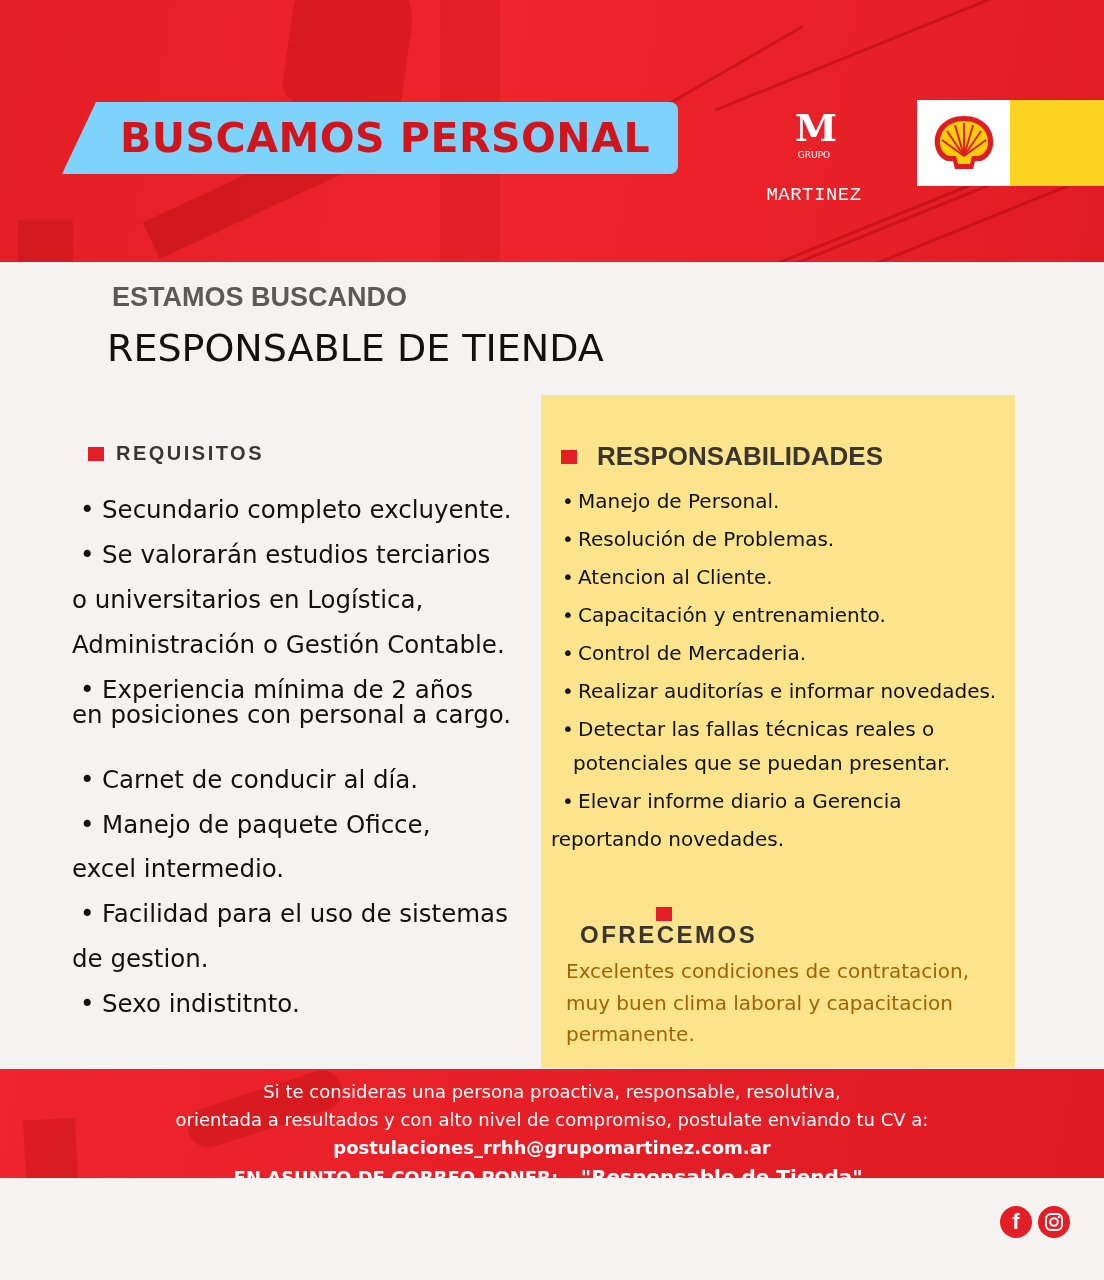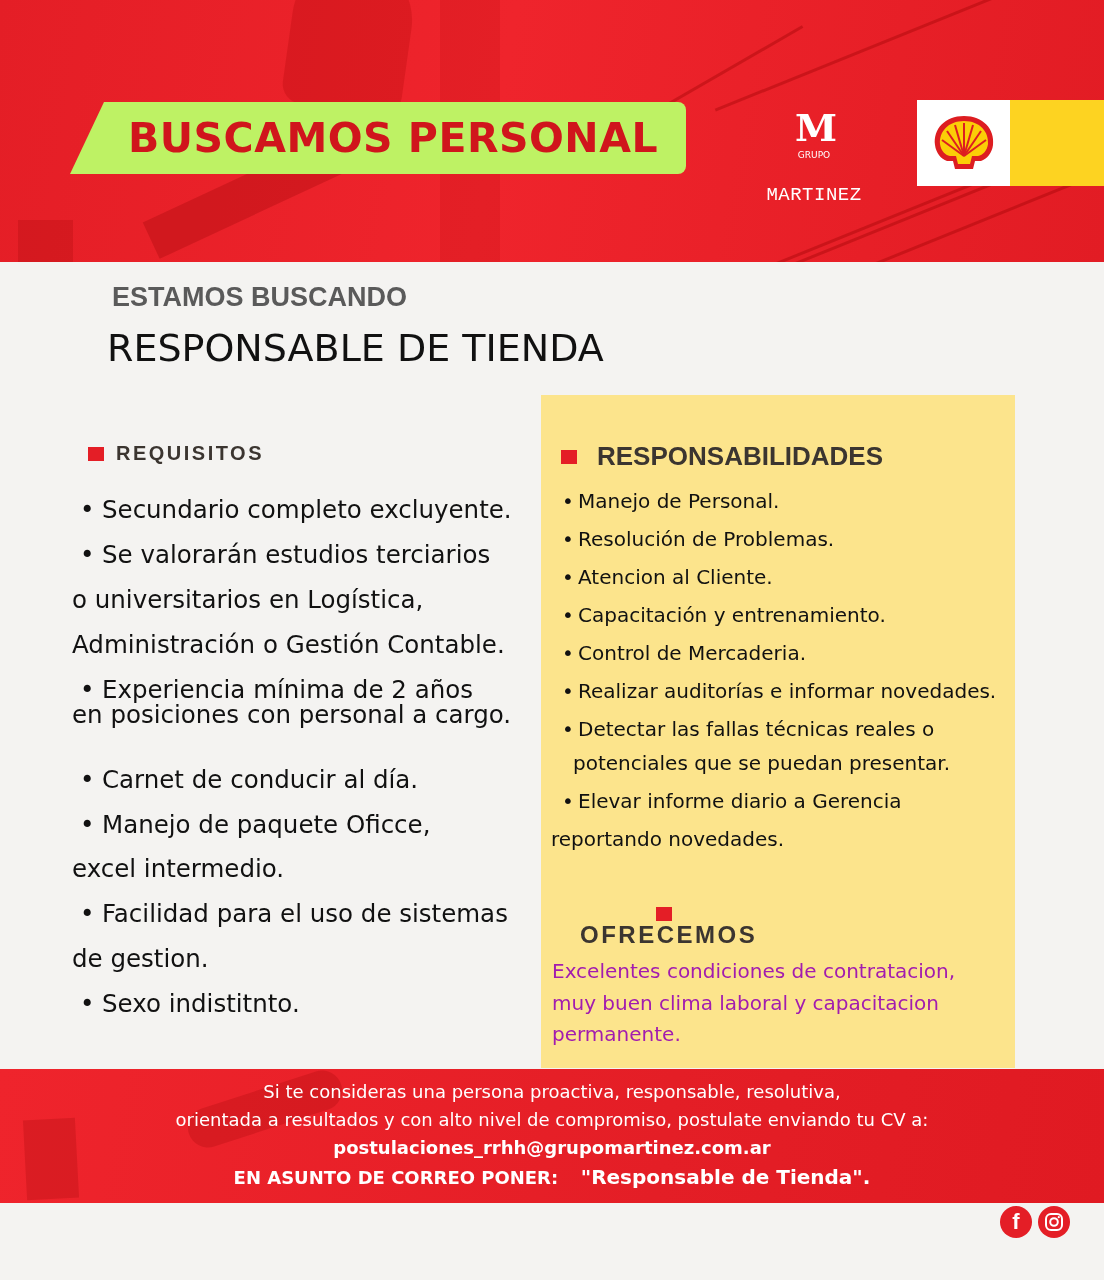--- a/index.html
+++ b/index.html
@@ -17,22 +17,22 @@
     overflow: hidden;
   }
   .header .deco { position: absolute; background: rgba(150,0,0,0.18); }
   .deco.d1 { left: 290px; top: -40px; width: 120px; height: 150px; border-radius: 60px 60px 20px 20px; transform: rotate(8deg); background: rgba(160,0,0,0.22); }
   .deco.d2 { left: 140px; top: 170px; width: 240px; height: 40px; transform: rotate(-25deg); background: rgba(140,0,0,0.25); }
   .deco.d3 { left: 18px; top: 220px; width: 55px; height: 42px; background: rgba(140,0,0,0.18); }
   .deco.d4 { left: 440px; top: -20px; width: 60px; height: 300px; transform: rotate(0deg); background: rgba(150,0,0,0.12); }
   .stripe { position: absolute; height: 3px; background: rgba(150,0,0,0.35); transform: rotate(-22deg); }
 
   .banner {
-    position: absolute; left: 70px; top: 102px; width: 616px; height: 72px;
-    background: #bef264;
+    position: absolute; left: 62px; top: 102px; width: 616px; height: 72px;
+    background: #7dd3fc;
     clip-path: polygon(34px 0, 100% 0, 100% 100%, 0 100%);
     border-radius: 0 8px 8px 0;
     display: flex; align-items: center; justify-content: center;
     padding-left: 30px;
   }
   .banner span {
     font-family: "DejaVu Sans", sans-serif; font-weight: bold;
     font-size: 41px; color: #d0151c; letter-spacing: 0.5px;
   }
   .gm-logo {
@@ -58,25 +58,25 @@
   .req-line .b { display: inline-block; width: 22px; }
 
   .yellow-box { position: absolute; left: 541px; top: 395px; width: 474px; height: 673px; background: #fce48c; }
   .resp-title { left: 561px; top: 441px; font-size: 26px; letter-spacing: 0; }
   .resp-title .sq { margin-right: 20px; }
   .resp-line { position: absolute; font-size: 20px; color: #111; white-space: nowrap; font-family: "DejaVu Sans", sans-serif; }
   .resp-line .b { display: inline-block; width: 16px; }
 
   .ofr-title { left: 580px; top: 907px; font-size: 24px; letter-spacing: 2.5px; flex-direction: column; }
   .ofr-title .sq { margin-right: 10px; }
-  .ofr-line { position: absolute; left: 552px; font-size: 20px; color: #a21caf; white-space: nowrap; font-family: "DejaVu Sans", sans-serif; }
+  .ofr-line { position: absolute; left: 566px; font-size: 20px; color: #a16207; white-space: nowrap; font-family: "DejaVu Sans", sans-serif; }
 
   
   .footer {
-    position: absolute; left: 0; top: 1069px; width: 1104px; height: 134px;
+    position: absolute; left: 0; top: 1069px; width: 1104px; height: 109px;
     background: linear-gradient(100deg, #ef242c 0%, #e41e26 60%, #e01a22 100%);
     overflow: hidden;
   }
   .footer .fdeco { position: absolute; background: rgba(140,0,0,0.2); }
   .footer .line { position: absolute; left: 0; width: 100%; text-align: center; color: #fff; font-family: "DejaVu Sans", sans-serif; }
   .social { position: absolute; top: 1206px; width: 32px; height: 32px; border-radius: 50%; background: #e41e26; display: flex; align-items: center; justify-content: center; color: #fff; }
 </style>
 </head>
 <body>
 

